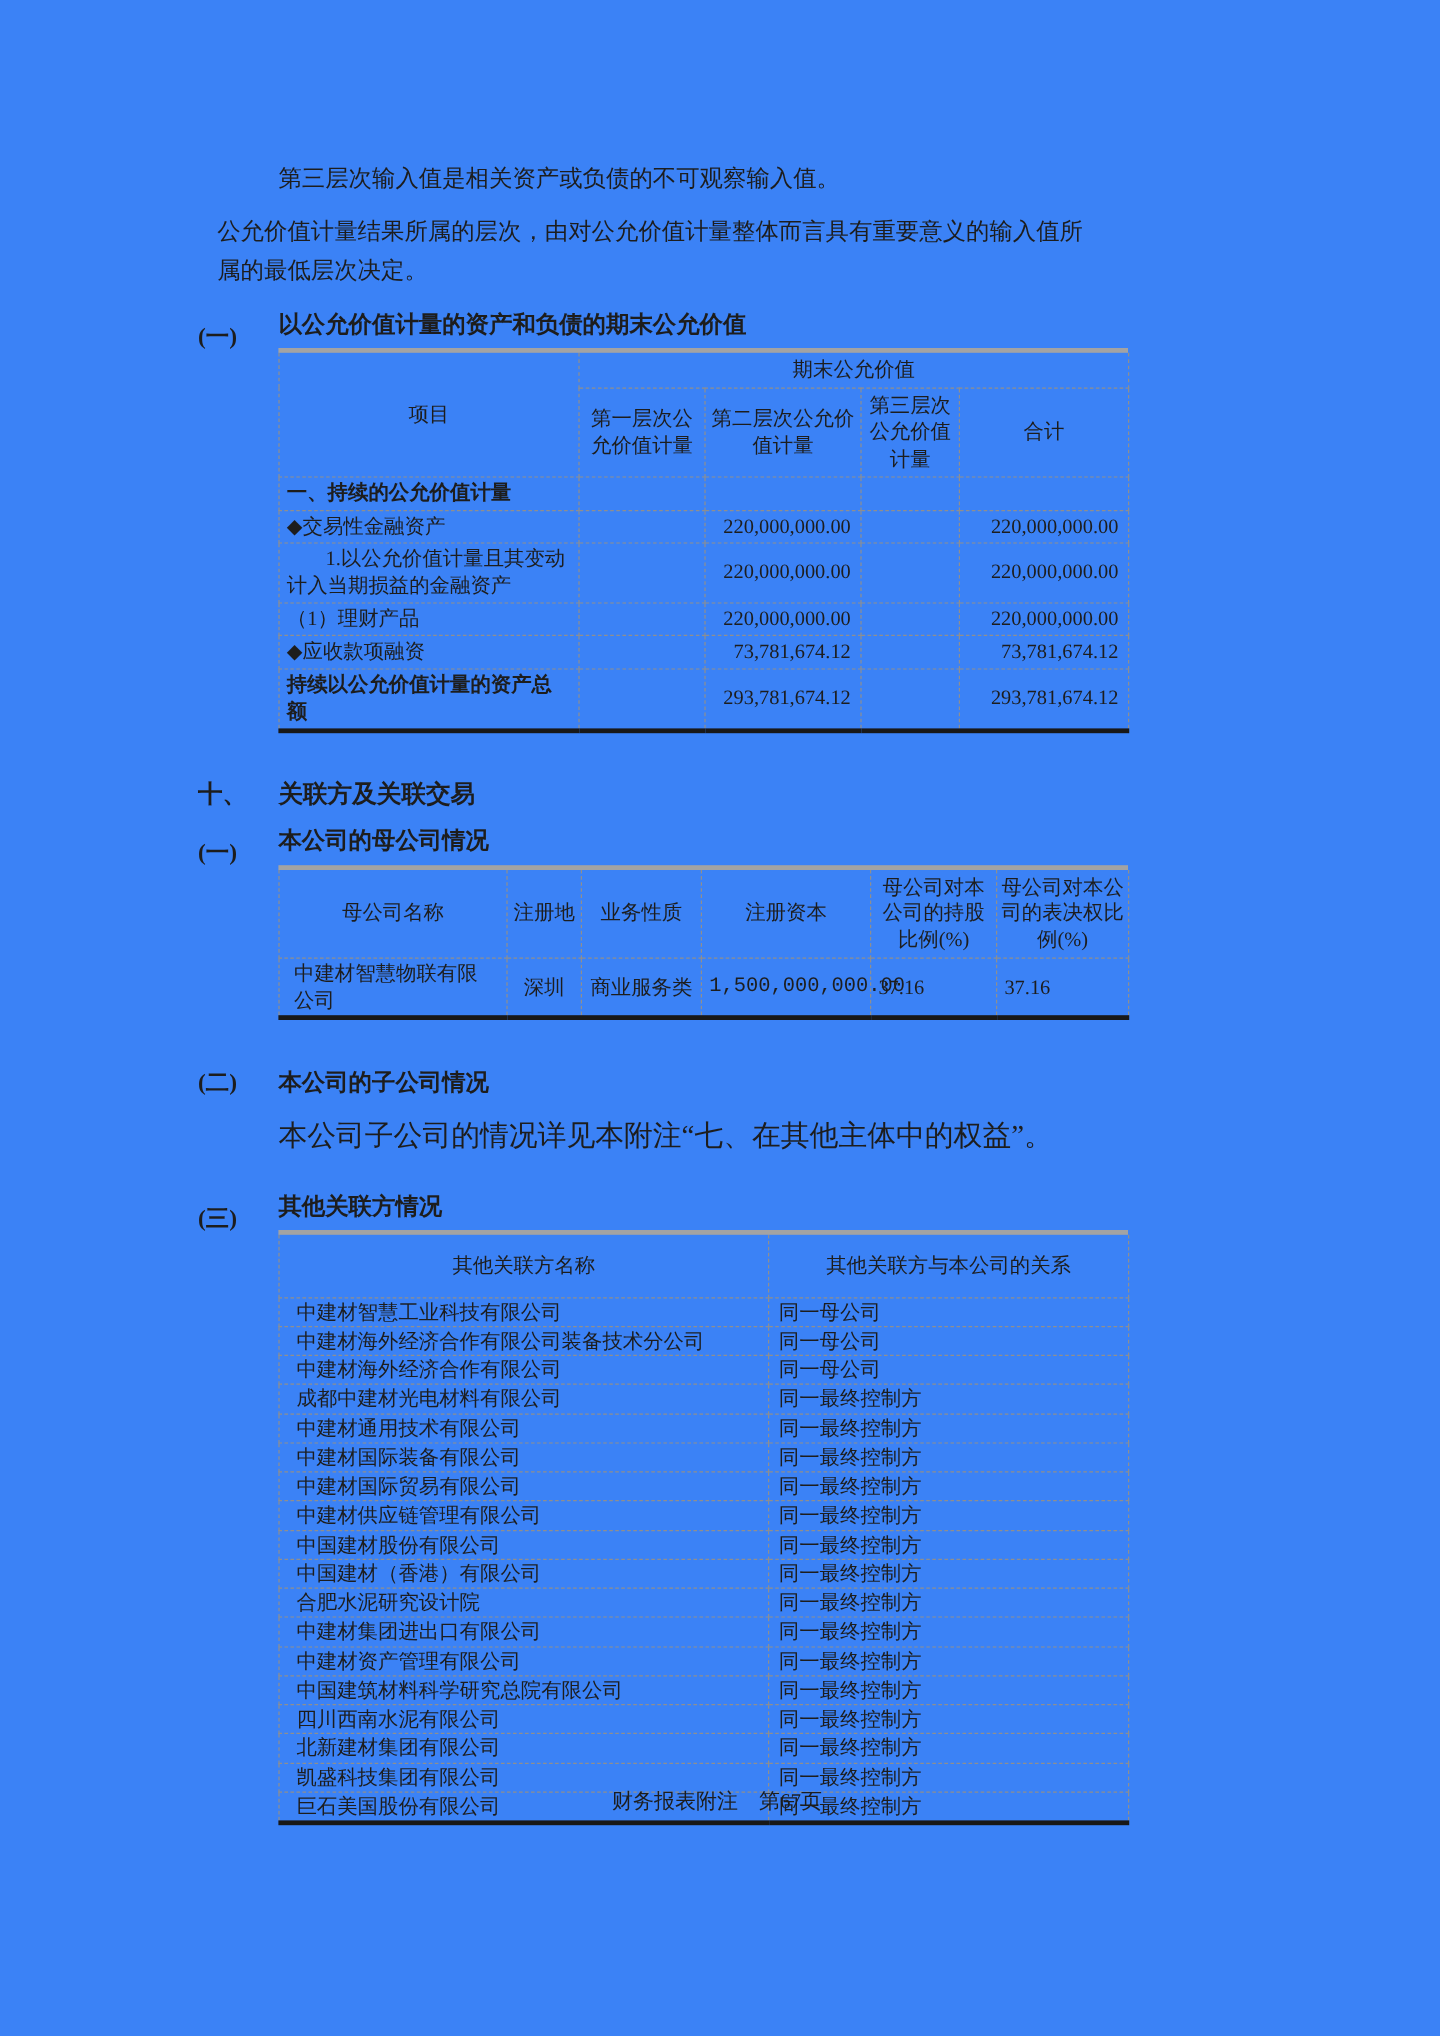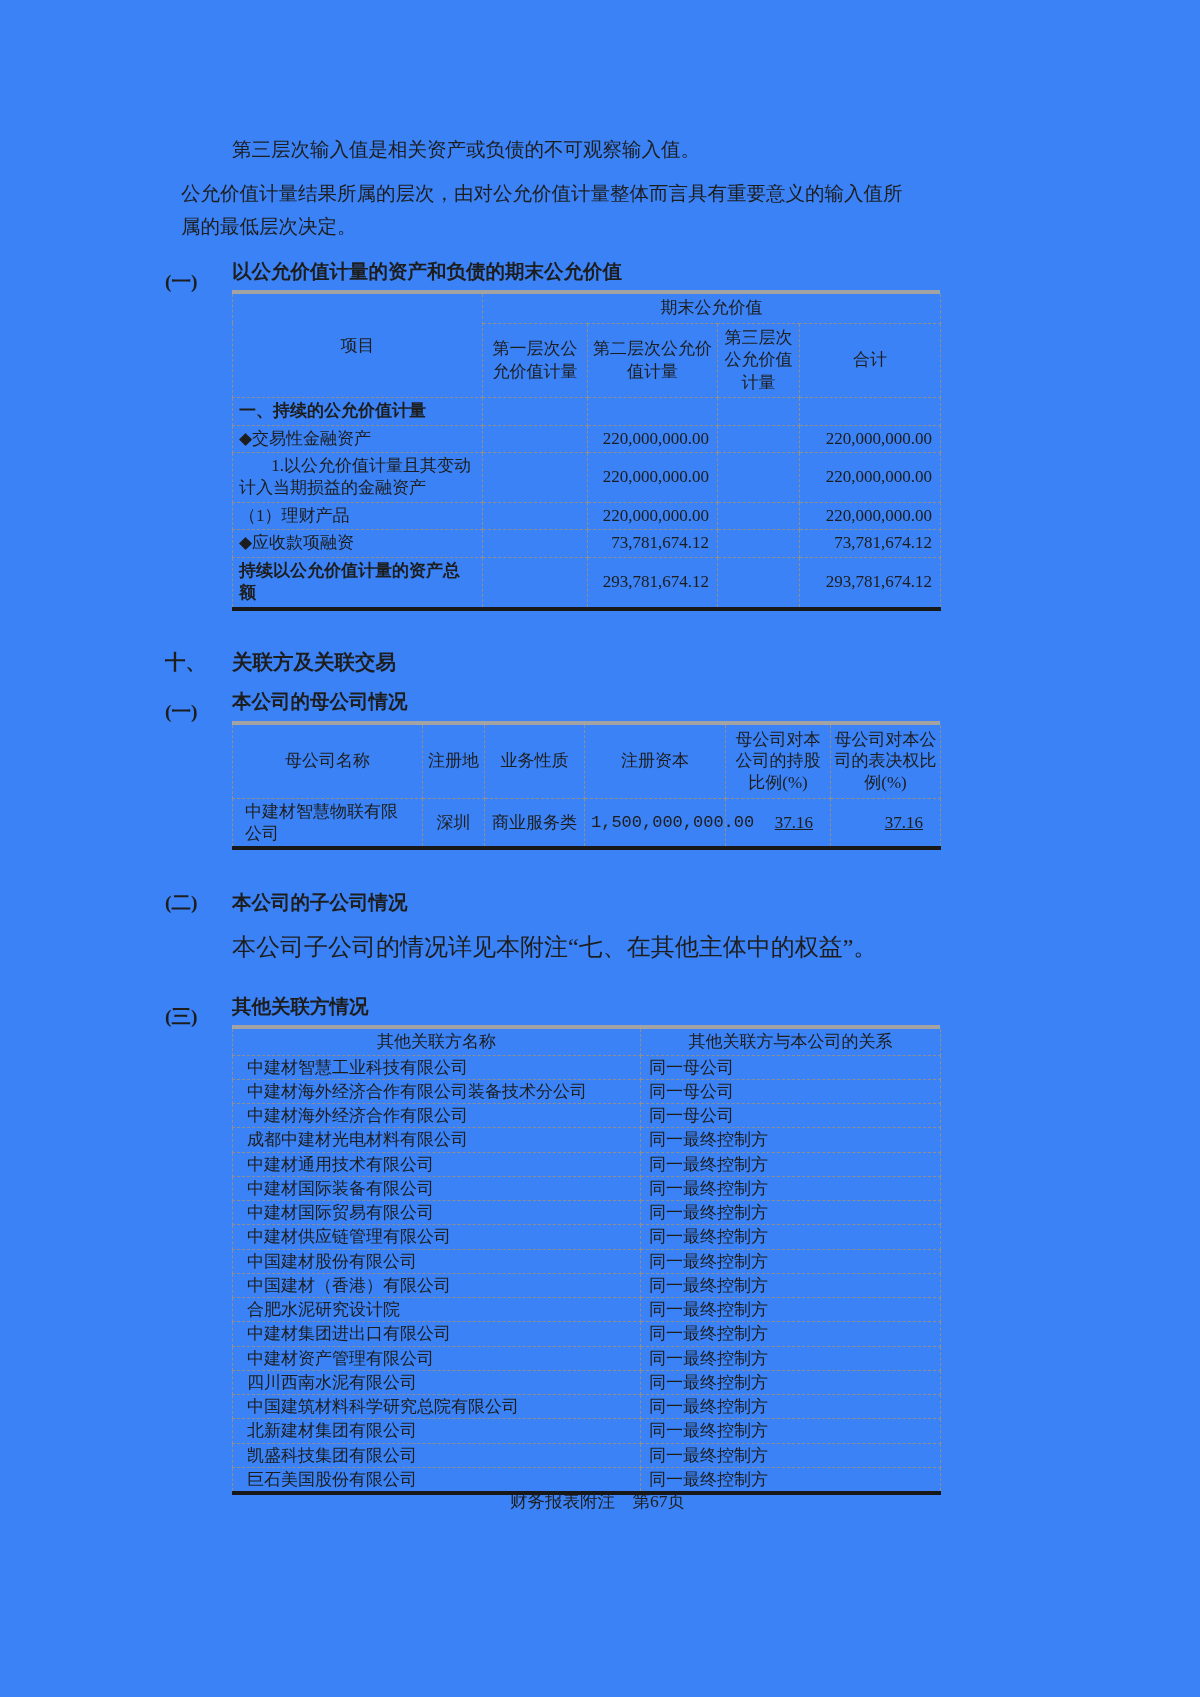--- a/index.html
+++ b/index.html
@@ -44,25 +44,25 @@
   .t1 .bold { font-weight: bold; }
   .t1 .ind1 { text-indent: 1.9em; }
   .t1 .ind2 { padding-left: 2.5em; }
 
   
   .t2 { font-size: 17px; line-height: 1.28; }
   .t2 thead th { padding: 4px 2px; }
   .t2 td.name { text-align: left; padding-left: 12px; padding-right: 8px; }
   .t2 td.ctr { text-align: center; }
   .t2 td.num { text-align: right; padding-right: 14px; white-space: nowrap; font-family: Liberation Mono, monospace; }
-  .t2 td.pct { text-align: right; padding-right: 17px; white-space: nowrap; text-decoration: underline; }
+  .t2 td.pct { text-align: left; padding-right: 17px; white-space: nowrap; }
 
   
   .t3 { font-size: 17px; line-height: 1.25; }
-  .t3 thead th { padding: 2px 4px; }
+  .t3 thead th { padding: 15px 4px; }
   .t3 td { padding: 1px 8px; }
   .t3 td.name { padding-left: 14px; }
 
   .footer {
     position: absolute;
     top: 1489px;
     left: 20px;
     width: 1155px;
     text-align: center;
     font-size: 17.5px;
@@ -268,25 +268,25 @@
           </tr>
         <tr>
             <td class="name">中建材集团进出口有限公司</td>
             <td>同一最终控制方</td>
           </tr>
         <tr>
             <td class="name">中建材资产管理有限公司</td>
             <td>同一最终控制方</td>
           </tr>
         <tr>
+            <td class="name">中国建筑材料科学研究总院有限公司</td>
+            <td>同一最终控制方</td>
+          </tr>
+        <tr>
             <td class="name">四川西南水泥有限公司</td>
-            <td>同一最终控制方</td>
-          </tr>
-        <tr>
-            <td class="name">中国建筑材料科学研究总院有限公司</td>
             <td>同一最终控制方</td>
           </tr>
         <tr>
             <td class="name">北新建材集团有限公司</td>
             <td>同一最终控制方</td>
           </tr>
         <tr>
             <td class="name">凯盛科技集团有限公司</td>
             <td>同一最终控制方</td>
           </tr>

